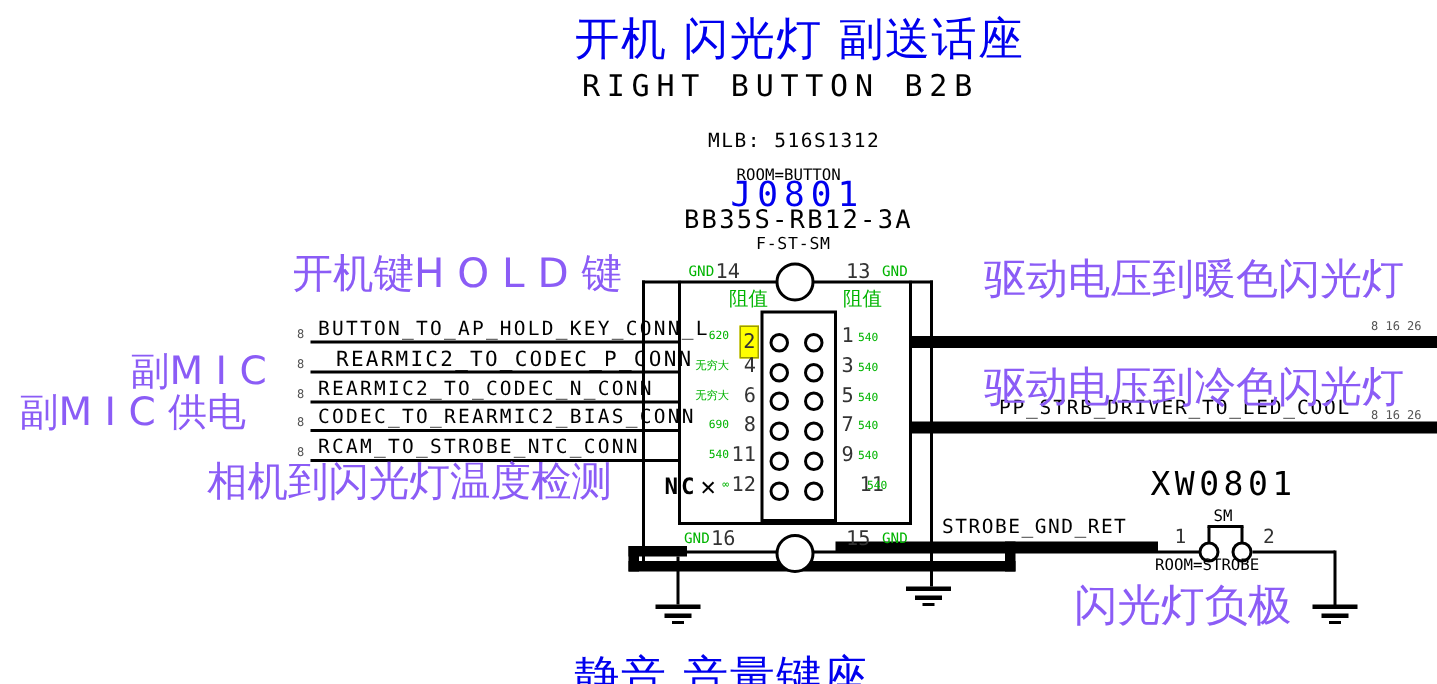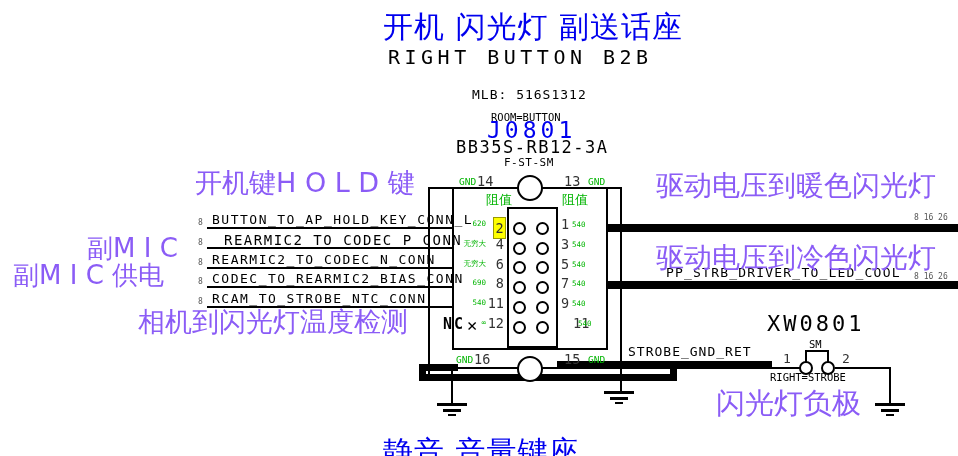--- a/index.html
+++ b/index.html
@@ -165,20 +165,20 @@
   <div class="abs mono" style="left:628px;top:345px;font-size:13px;letter-spacing:1px;">STROBE_GND_RET</div>
   <div class="abs mono gray" style="left:783px;top:352px;font-size:13px;">1</div>
   <div class="abs mono gray" style="left:842px;top:352px;font-size:13px;">2</div>
   <div class="wire" style="left:805px;top:351px;width:2px;height:11px;"></div>
   <div class="wire" style="left:827px;top:351px;width:2px;height:11px;"></div>
   <div class="wire" style="left:805px;top:350px;width:24px;height:2px;"></div>
   <div class="circ" style="left:799px;top:361px;width:14px;height:14px;"></div>
   <div class="circ" style="left:821px;top:361px;width:14px;height:14px;"></div>
   <div class="abs mono" style="left:767px;top:313px;font-size:22px;letter-spacing:3px;">XW0801</div>
   <div class="abs mono" style="left:809px;top:339px;font-size:10.5px;">SM</div>
-  <div class="abs mono" style="left:770px;top:372px;font-size:10.5px;">RIGHT=STROBE</div>
+  <div class="abs mono" style="left:770px;top:372px;font-size:10.5px;">ROOM=STROBE</div>
   <div class="wire" style="left:835px;top:367px;width:55px;height:2px;"></div>
   <div class="wire" style="left:889px;top:367px;width:2px;height:37px;"></div>
   <div class="wire" style="left:875px;top:403px;width:30px;height:3px;"></div>
   <div class="wire" style="left:881px;top:409px;width:18px;height:3px;"></div>
   <div class="wire" style="left:886px;top:414px;width:8px;height:2px;"></div>
 
 </div>
 
 </body></html>

